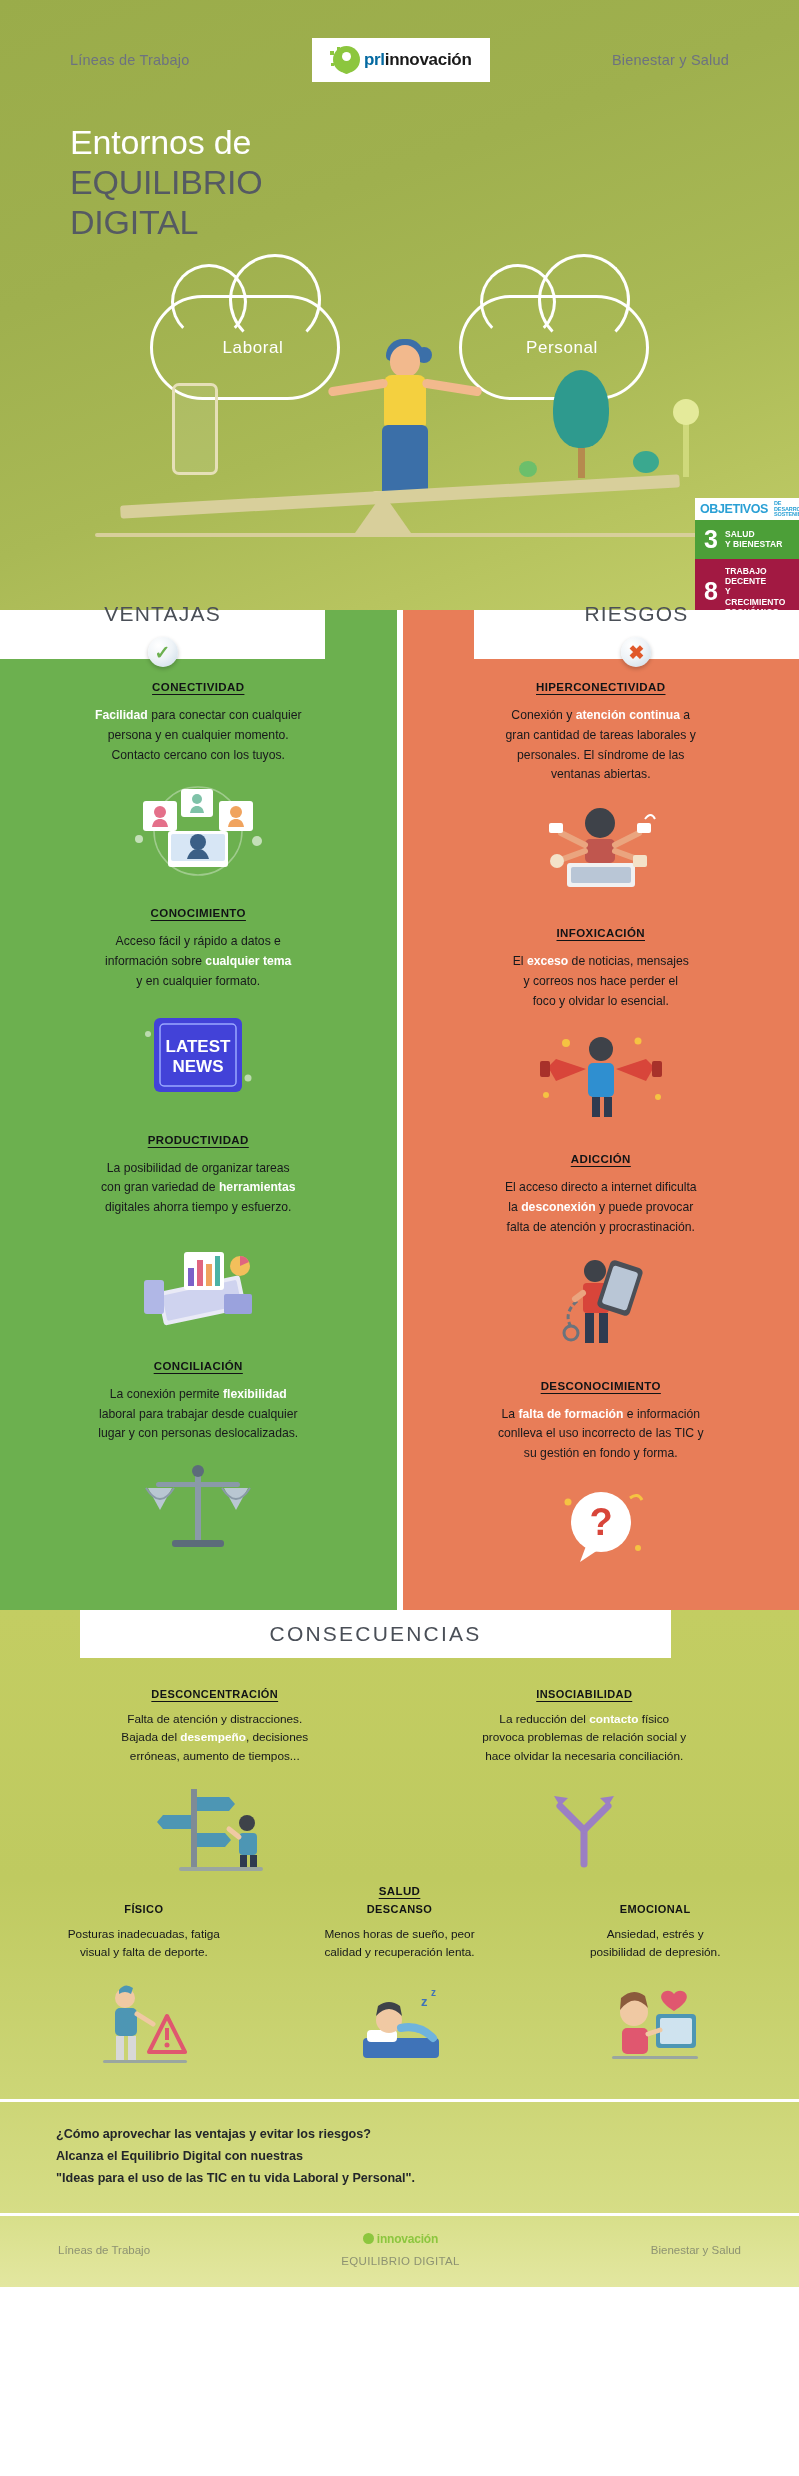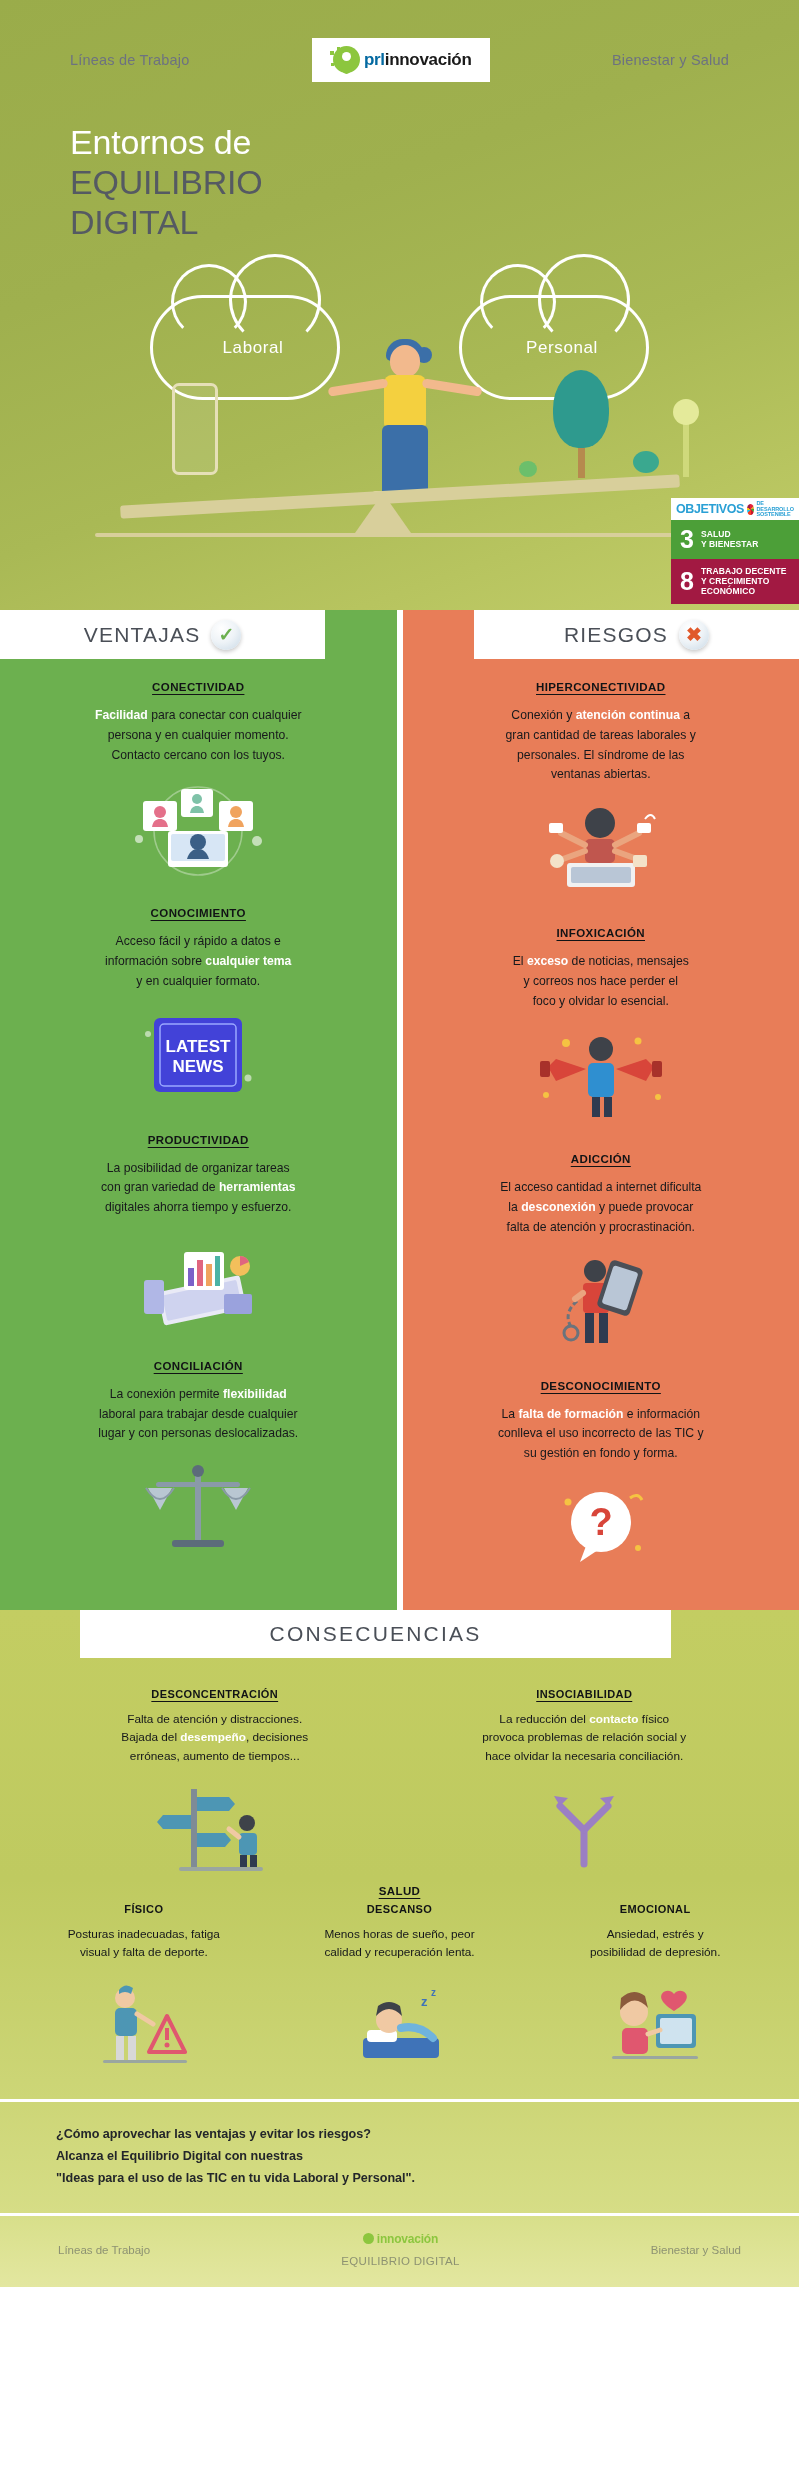--- a/index.html
+++ b/index.html
@@ -122,21 +122,21 @@
   .tree-ill { position: absolute; right: 190px; top: 105px; width: 56px; height: 108px; }
   .tree-top { width: 56px; height: 78px; background: #2e9a8e; border-radius: 50% 50% 45% 45%; }
   .tree-trunk { margin: 0 auto; width: 7px; height: 30px; background: #b68a4e; }
   .bush { position: absolute; border-radius: 50%; background: #3aa88f; }
   .bush.b1 { right: 140px; top: 186px; width: 26px; height: 22px; }
   .bush.b2 { right: 262px; top: 196px; width: 18px; height: 16px; background: #6cbf6b; }
   .lamp { position: absolute; right: 110px; top: 152px; width: 6px; height: 60px; background: #cfd97b; }
   .lamp::before { content:""; position:absolute; left:-10px; top:-18px; width:26px; height:26px; border-radius:50%; background:#e4ea9a; }
 
   
-  .sdg { position: absolute; right: 0; top: 498px; width: 128px; }
+  .sdg { position: absolute; right: 0; top: 498px; width: 104px; }
   .sdg-top {
     background: #ffffff; padding: 3px 5px 2px 5px;
     display: flex; align-items: center; gap: 3px;
   }
   .sdg-top-a { color: #2aa0d5; font-weight: 800; font-size: 12.5px; letter-spacing: -.4px; }
   .sdg-top-wheel { width: 11px; height: 11px; border-radius: 50%;
     background: conic-gradient(#e5243b 0 12%,#dda63a 0 24%,#4c9f38 0 36%,#c5192d 0 48%,#ff3a21 0 60%,#26bde2 0 72%,#fcc30b 0 84%,#a21942 0 100%); }
   .sdg-top-b { display: flex; flex-direction: column; line-height: 1; }
   .sdg-top-b span { font-size: 5.5px; font-weight: 800; color: #2aa0d5; letter-spacing: -.1px; }
   .sdg-row { display: flex; align-items: center; gap: 7px; padding: 7px 6px 7px 9px; }
@@ -147,21 +147,21 @@
 
   
   .cols { display: flex; gap: 6px; }
   .col { flex: 1; position: relative; padding-bottom: 26px; }
   .col-green { background: #6cb04f; }
   .col-orange { background: #e87d58; }
 
   .col-head-wrap { background: #ffffff; height: 49px; display:flex; align-items:center; }
   .col-head-wrap.left { width: 82%; justify-content: center; margin-left: 0; }
   .col-head-wrap.right { width: 82%; justify-content: center; margin-left: 18%; }
-  .col-head { display: flex; align-items: center; gap: 11px; }
+  .col-head { display: flex; align-items: center; gap: 11px; flex-direction: column; }
   .col-head-txt { font-size: 21px; color: #4a4f57; letter-spacing: 1.2px; }
   .badge-ico { width: 30px; height: 30px; border-radius: 50%; display: flex; align-items: center; justify-content: center;
                background: radial-gradient(circle at 35% 28%, #ffffff 0%, #eef3f7 48%, #c9d9e6 100%);
                box-shadow: 0 2px 4px rgba(0,0,0,.22); font-size: 19px; font-weight: 800; }
   .badge-ico.ok { color: #6cb04f; }
   .badge-ico.no { color: #e0592b; }
 
   .item { padding: 22px 26px 0 26px; text-align: center; }
   .item-title {
     font-size: 11.5px; font-weight: 700; color: #111315; letter-spacing: .4px;
@@ -481,21 +481,21 @@
               <circle cx="20" cy="70" r="3" fill="#f5c342"></circle>
               <circle cx="132" cy="72" r="3" fill="#f5c342"></circle>
             </svg>
           </div>
         </div>
       </div>
 
       <div class="item">
         <div class="item-title">ADICCIÓN</div>
         <div class="item-body">
-            <div><span>El acceso cantidad a internet dificulta</span></div>
+            <div><span>El acceso directo a internet dificulta</span></div>
             <div><span>la </span><span class="hi">desconexión</span><span> y puede provocar</span></div>
             <div><span>falta de atención y procrastinación.</span></div>
           </div>
         <div class="art">
           <div class="art-inner">
             <svg width="120" height="105" viewBox="0 0 120 105" aria-hidden="true">
               <circle cx="54" cy="22" r="11" fill="#3e4249"></circle>
               <rect x="42" y="34" width="26" height="30" rx="4" fill="#d8453a"></rect>
               <rect x="44" y="64" width="9" height="30" fill="#2f3b50"></rect>
               <rect x="58" y="64" width="9" height="30" fill="#2f3b50"></rect>

